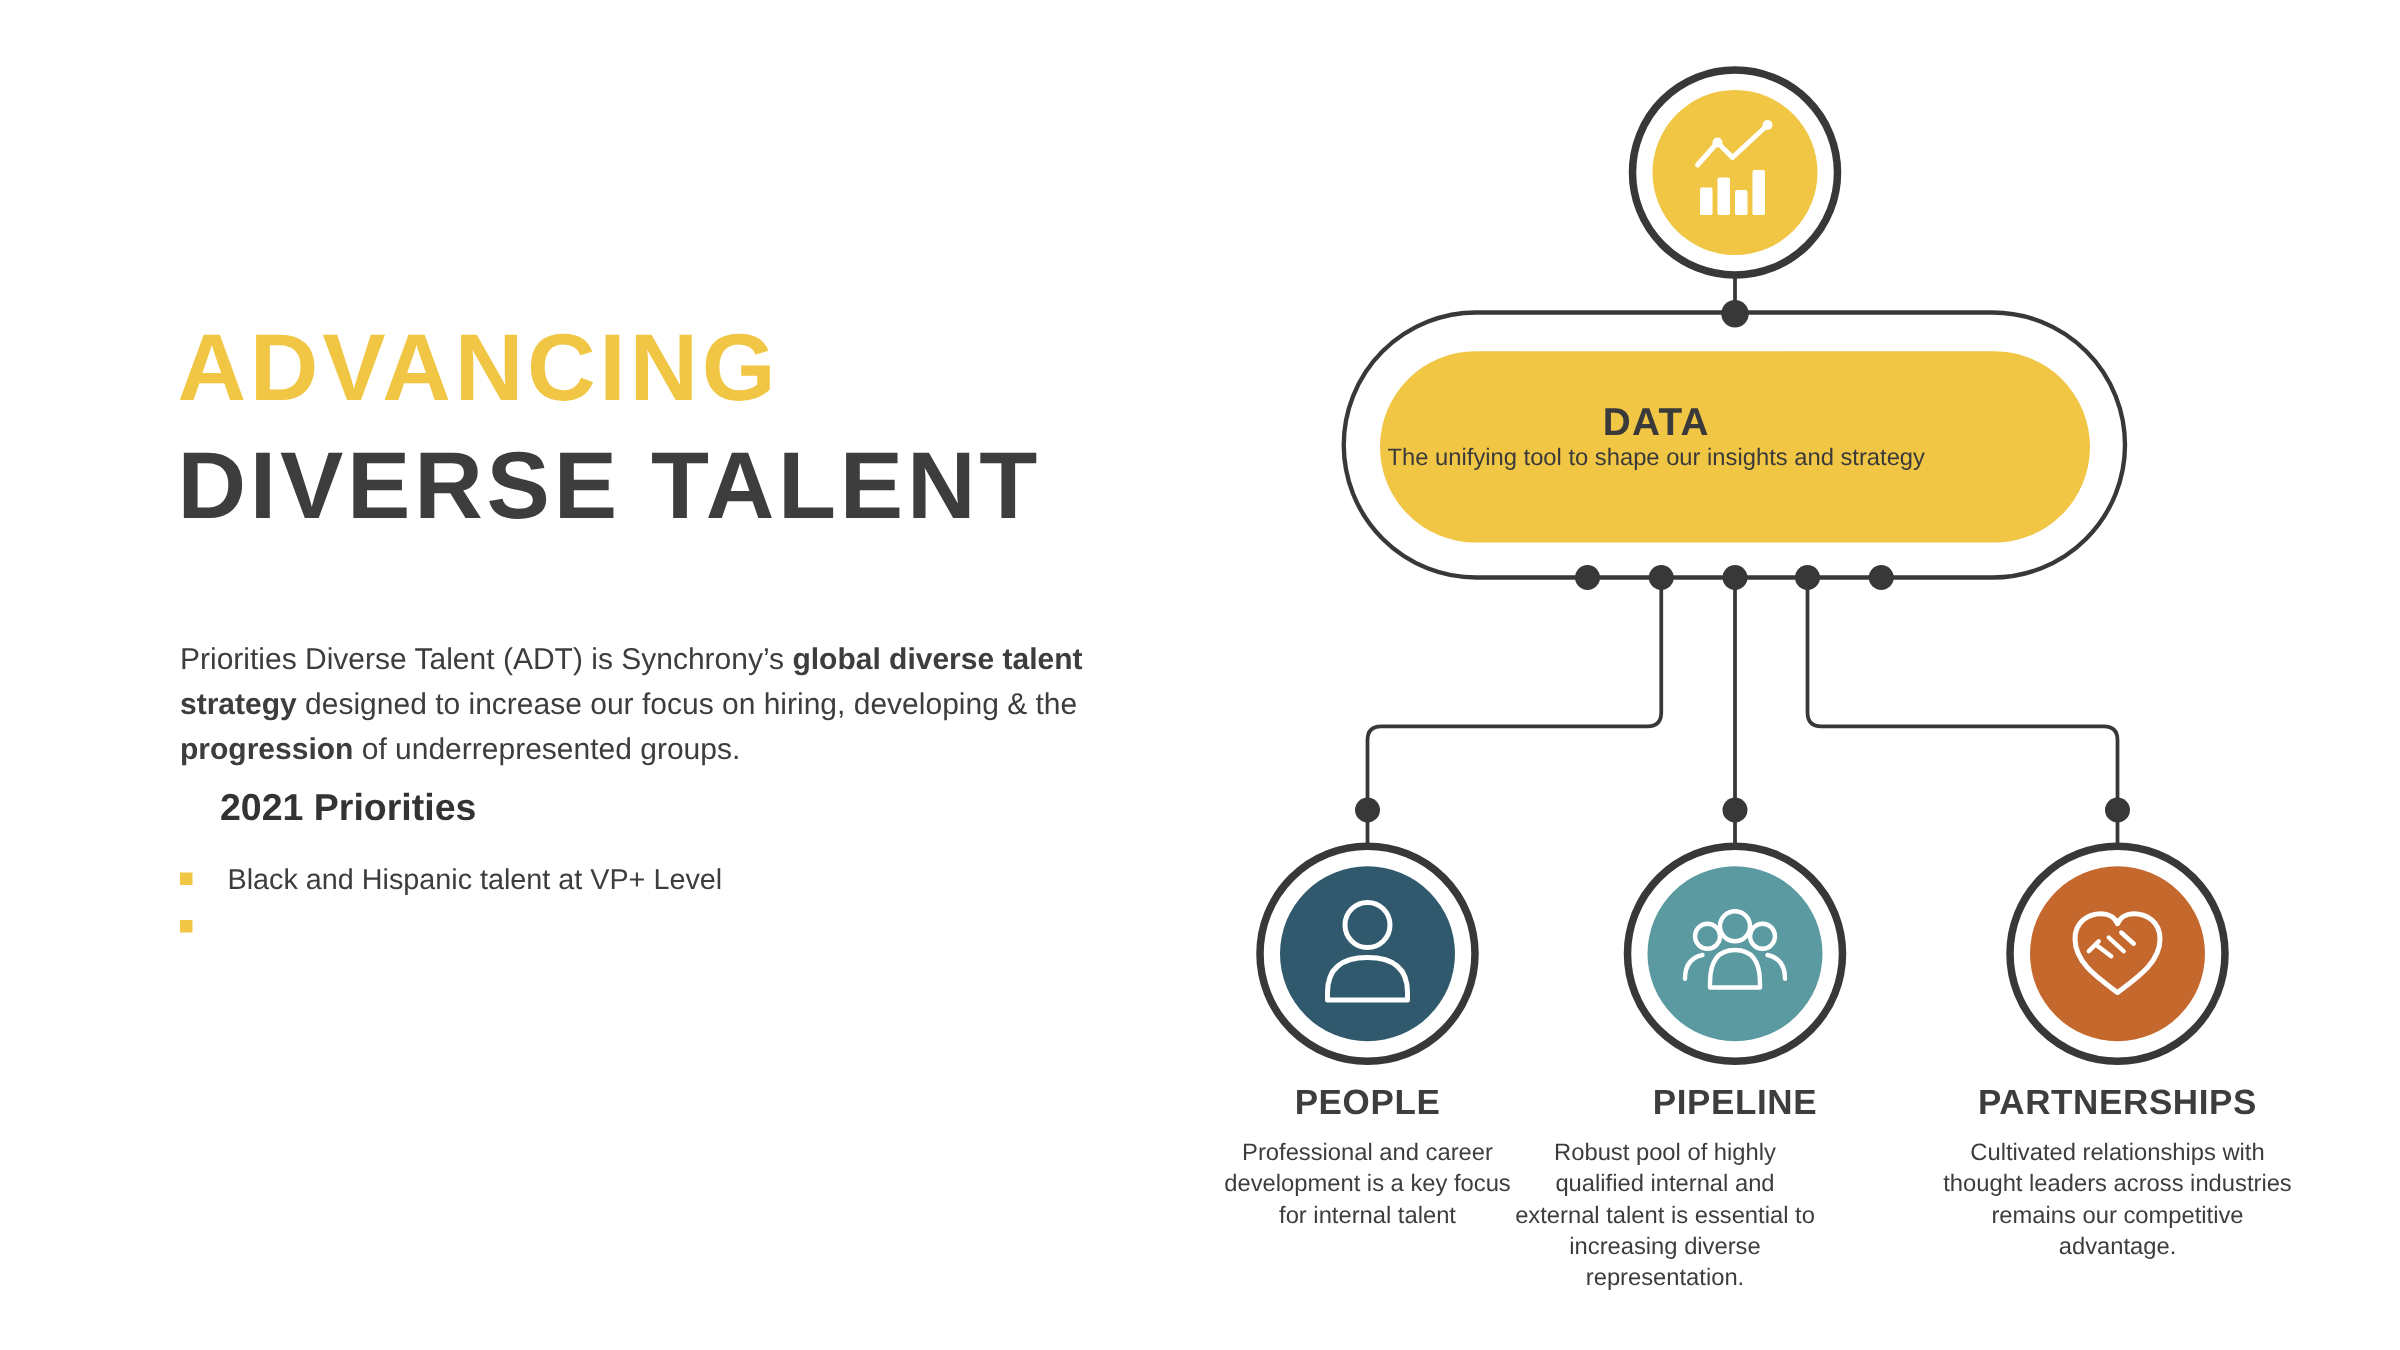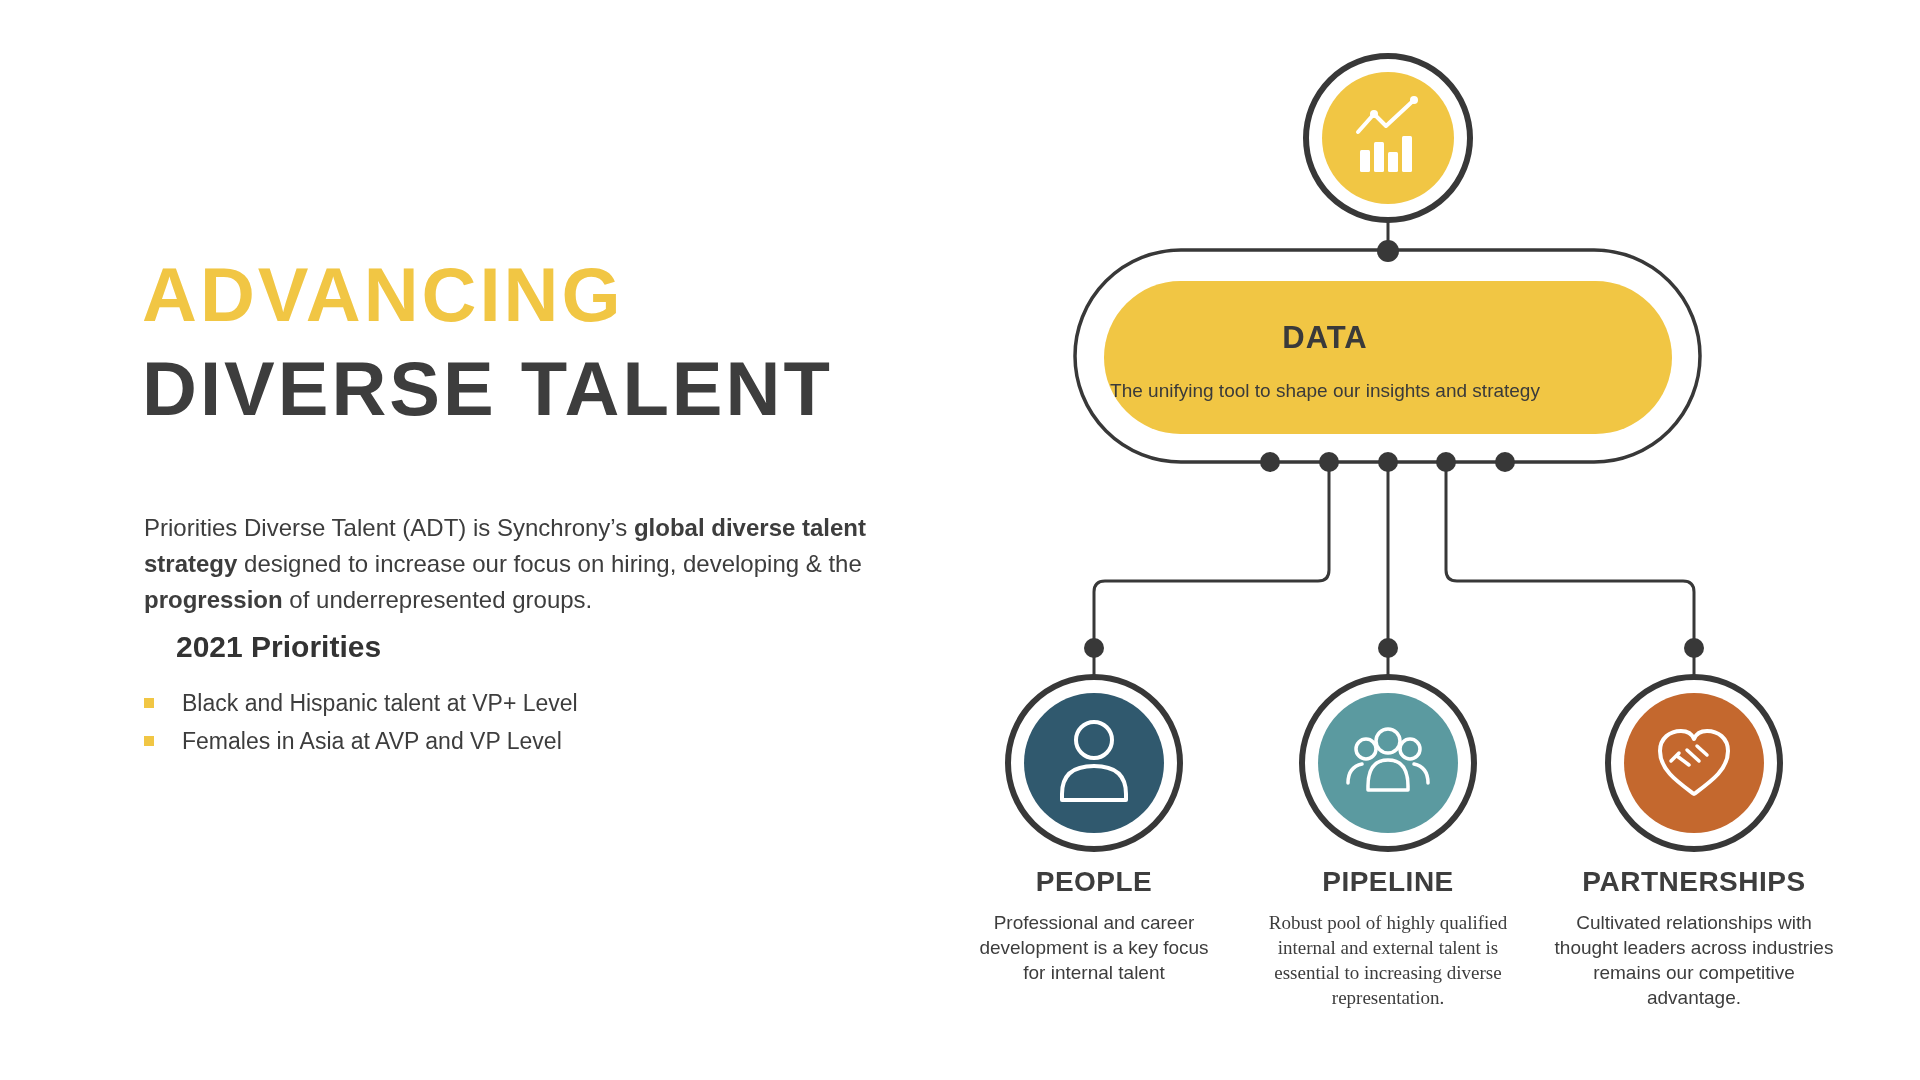--- a/index.html
+++ b/index.html
@@ -44,30 +44,30 @@
   .fill-yellow { fill: var(--yellow, #F1C644); }
   .fill-people { fill: var(--people, #30596E); }
   .fill-pipeline { fill: var(--pipeline, #5B9AA0); }
   .fill-partnerships { fill: var(--partnerships, #C4682E); }
   .wstroke { stroke: #ffffff; fill: none; stroke-linecap: round; stroke-linejoin: round; }
   .wfill { fill: #ffffff; stroke: none; }
 
   
   .data-text { position: absolute; left: 1041px; top: 320px; width: 568px; text-align: center; color: #3A3A3A; }
   .data-title { font-size: 31px; font-weight: 800; letter-spacing: 1px; }
-  .data-sub { font-size: 19px; margin-top: 24px; }
+  .data-sub { font-size: 19px; margin-top: 0; }
 
   .node-label { position: absolute; top: 866px; text-align: center; font-size: 28px; font-weight: 700; color: var(--ink, #3D3D3D); letter-spacing: 0.5px; }
   .label-people { left: 944px; width: 300px; }
   .label-pipeline { left: 1238px; width: 300px; }
   .label-partnerships { left: 1514px; width: 360px; }
 
   .node-desc { position: absolute; top: 910px; text-align: center; font-size: 19px; line-height: 25px; color: var(--ink, #3D3D3D); }
   .desc-people { left: 974px; width: 240px; }
-  .desc-pipeline { left: 1268px; width: 240px; font-family: Liberation Serif, serif; }
+  .desc-pipeline { left: 1212px; width: 240px; }
   .desc-partnerships { left: 1544px; width: 300px; }
 </style>
 </head>
 <body>
 
 <div class="stage">
 
   <div class="title-block">
     <div class="title-line l1">ADVANCING</div>
     <div class="title-line l2">DIVERSE TALENT</div>
@@ -77,21 +77,20 @@
 
   <div class="priorities-heading">2021 Priorities</div>
 
   <div class="priorities">
     <div class="priority-item">
       <span class="bullet"></span>
       <span>Black and Hispanic talent at VP+ Level</span>
     </div>
     <div class="priority-item">
       <span class="bullet"></span>
-      <span>Females in Asia at AVP and VP Level</span>
     </div>
   </div>
 
   <svg class="diagram" viewBox="0 0 1920 1080" aria-hidden="true">
 
     <path class="connector" d="M 1388 218 L 1388 252"></path>
 
     <g>
       <circle class="ring" cx="1388" cy="138" r="82"></circle>
       <circle class="fill-yellow" cx="1388" cy="138" r="66"></circle>

